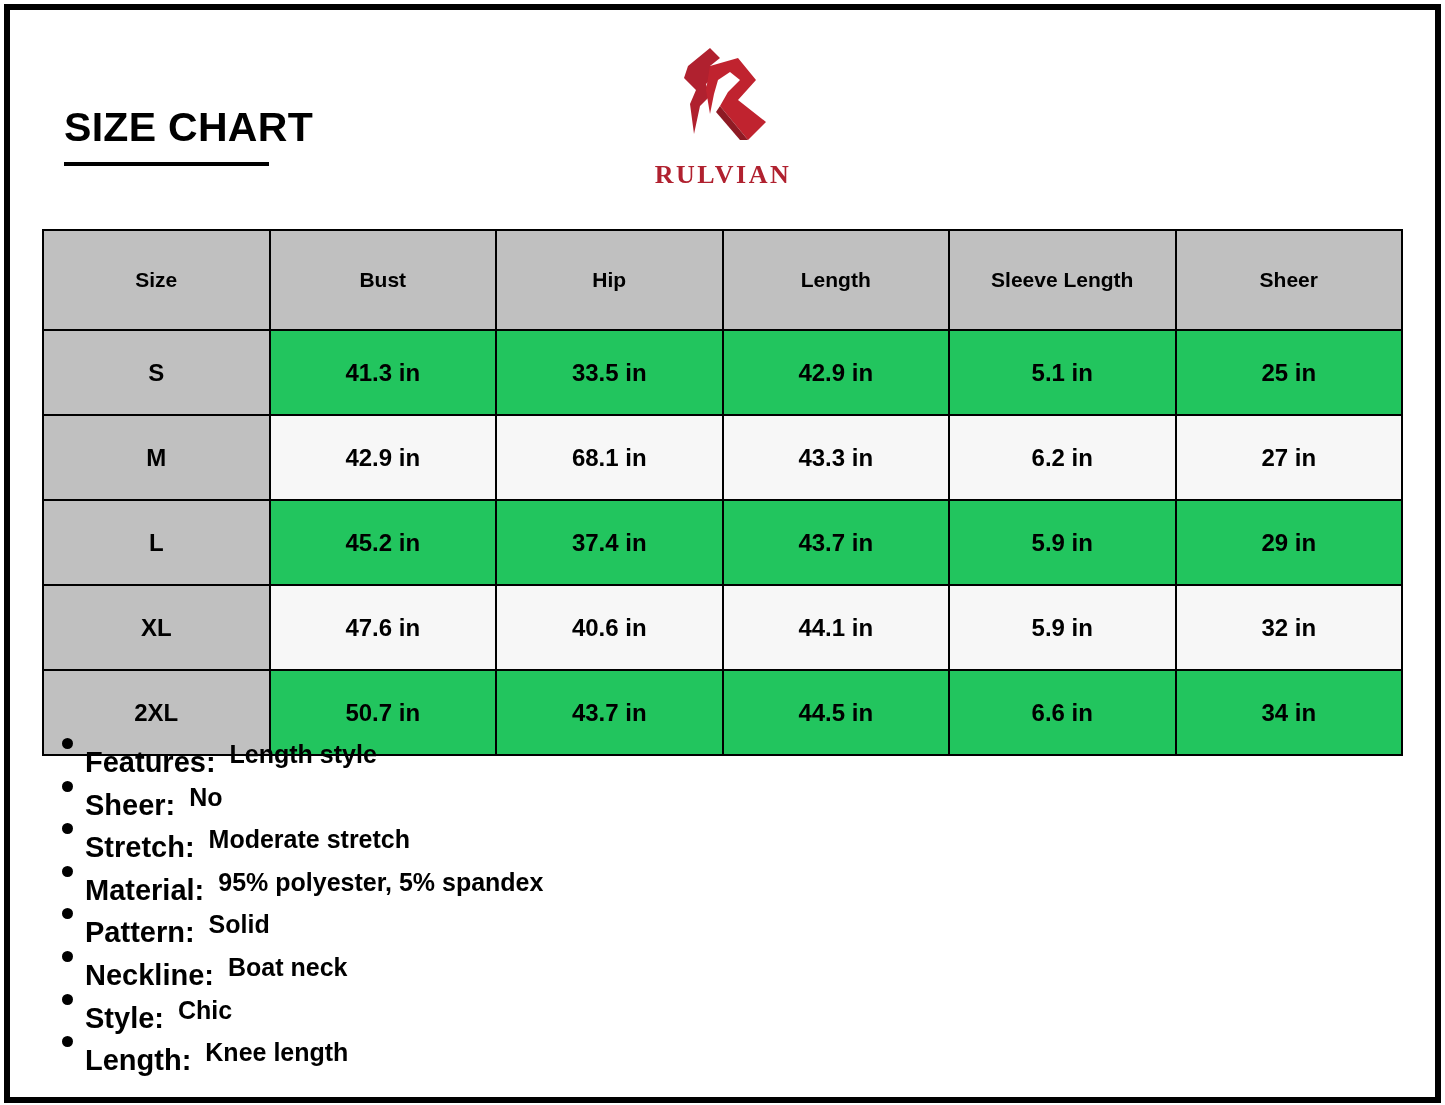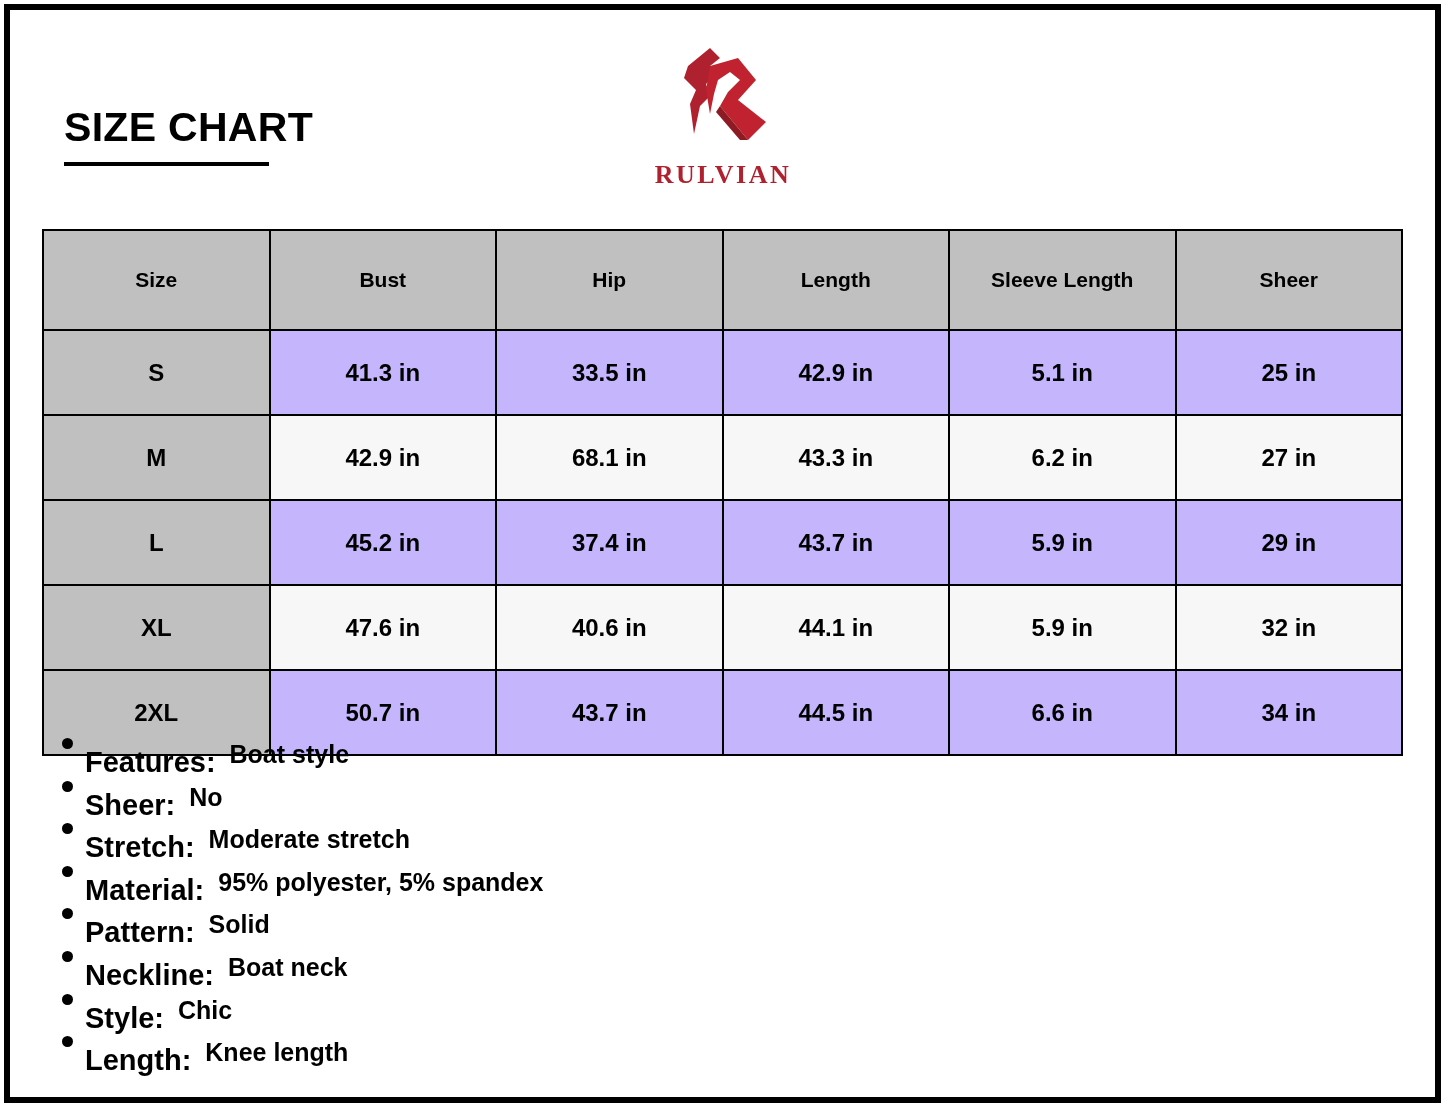--- a/index.html
+++ b/index.html
@@ -6,21 +6,21 @@
   body { width: 1445px; height: 1105px; position: relative; overflow: hidden; font-family: "Liberation Sans", sans-serif; color: #000; }
   .frame { position: absolute; left: 4px; top: 4px; width: 1425px; height: 1087px; border: 6px solid #000; background: #fff; }
   .title { position: absolute; left: 64px; top: 104px; font-size: 41px; font-weight: bold; letter-spacing: 0.3px; }
   .title-rule { position: absolute; left: 64px; top: 162px; width: 205px; height: 4px; background: #000; }
   .logo { position: absolute; left: 630px; top: 44px; width: 190px; height: 135px; }
   .logo svg { position: absolute; left: 50px; top: 0; }
   .brand { position: absolute; left: 0; top: 116px; width: 186px; text-align: center; font-family: Liberation Serif, serif; font-weight: bold; font-size: 26px; letter-spacing: 2.5px; color: #b0212f; }
   table.size { position: absolute; left: 42px; top: 191px; border-collapse: collapse; width: 1361px; table-layout: fixed; margin-top: 38px; }
   table.size th, table.size td { border: 2px solid #000; text-align: center; font-weight: bold; }
   table.size th { background: #c0c0c0; height: 96px; font-size: 21px; }
-  table.size td { height: 81px; font-size: 24px; background: #c4b5fd; }
+  table.size td { height: 81px; font-size: 24px; background: #22c55e; }
   table.size tr.alt td { background: #f7f7f7; }
   table.size td.sizecol { background: #c0c0c0 !important; }
   .features { position: absolute; left: 62px; top: 746px; }
   .feat { height: 42.6px; display: flex; align-items: flex-start; white-space: nowrap; }
   .bullet { display: inline-block; width: 11px; height: 11px; border-radius: 50%; background: #000; margin-right: 12px; position: relative; top: -8px; }
   .feat-label { font-size: 29px; font-weight: bold; margin-right: 14px; }
   .feat-value { font-size: 25px; font-weight: bold; position: relative; top: -6px; }
 </style>
 </head>
 <body>
@@ -91,21 +91,21 @@
       <td>6.6 in</td>
       <td>34 in</td>
     </tr>
   </tbody>
 </table>
 
 <div class="features">
   <div class="feat">
     <span class="bullet"></span>
     <span class="feat-label">Features:</span>
-    <span class="feat-value">Boat style</span>
+    <span class="feat-value">Length style</span>
   </div>
   <div class="feat">
     <span class="bullet"></span>
     <span class="feat-label">Sheer:</span>
     <span class="feat-value">No</span>
   </div>
   <div class="feat">
     <span class="bullet"></span>
     <span class="feat-label">Stretch:</span>
     <span class="feat-value">Moderate stretch</span>

